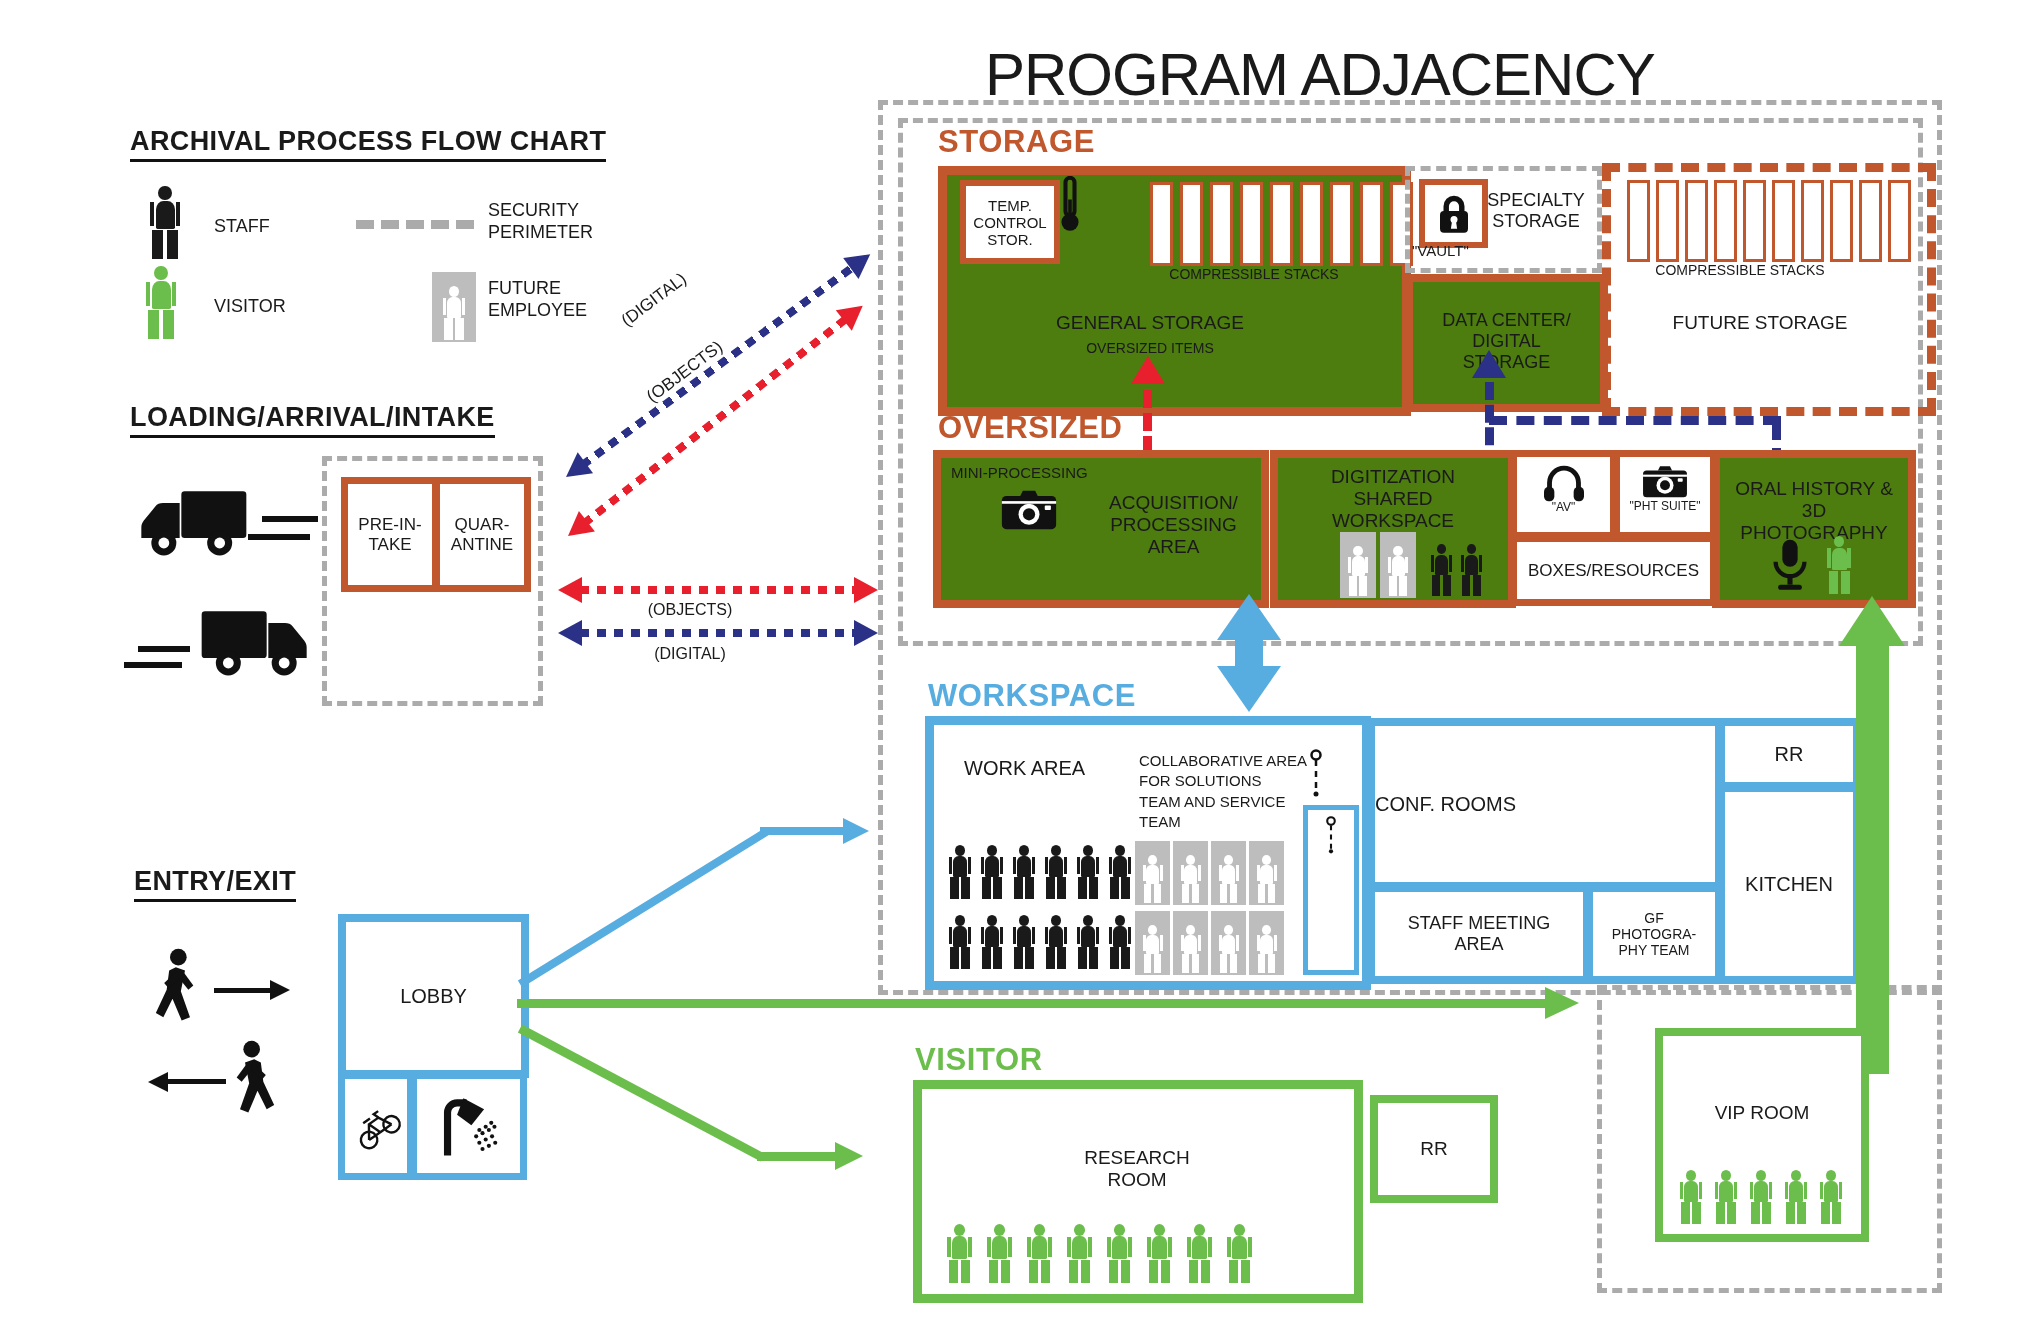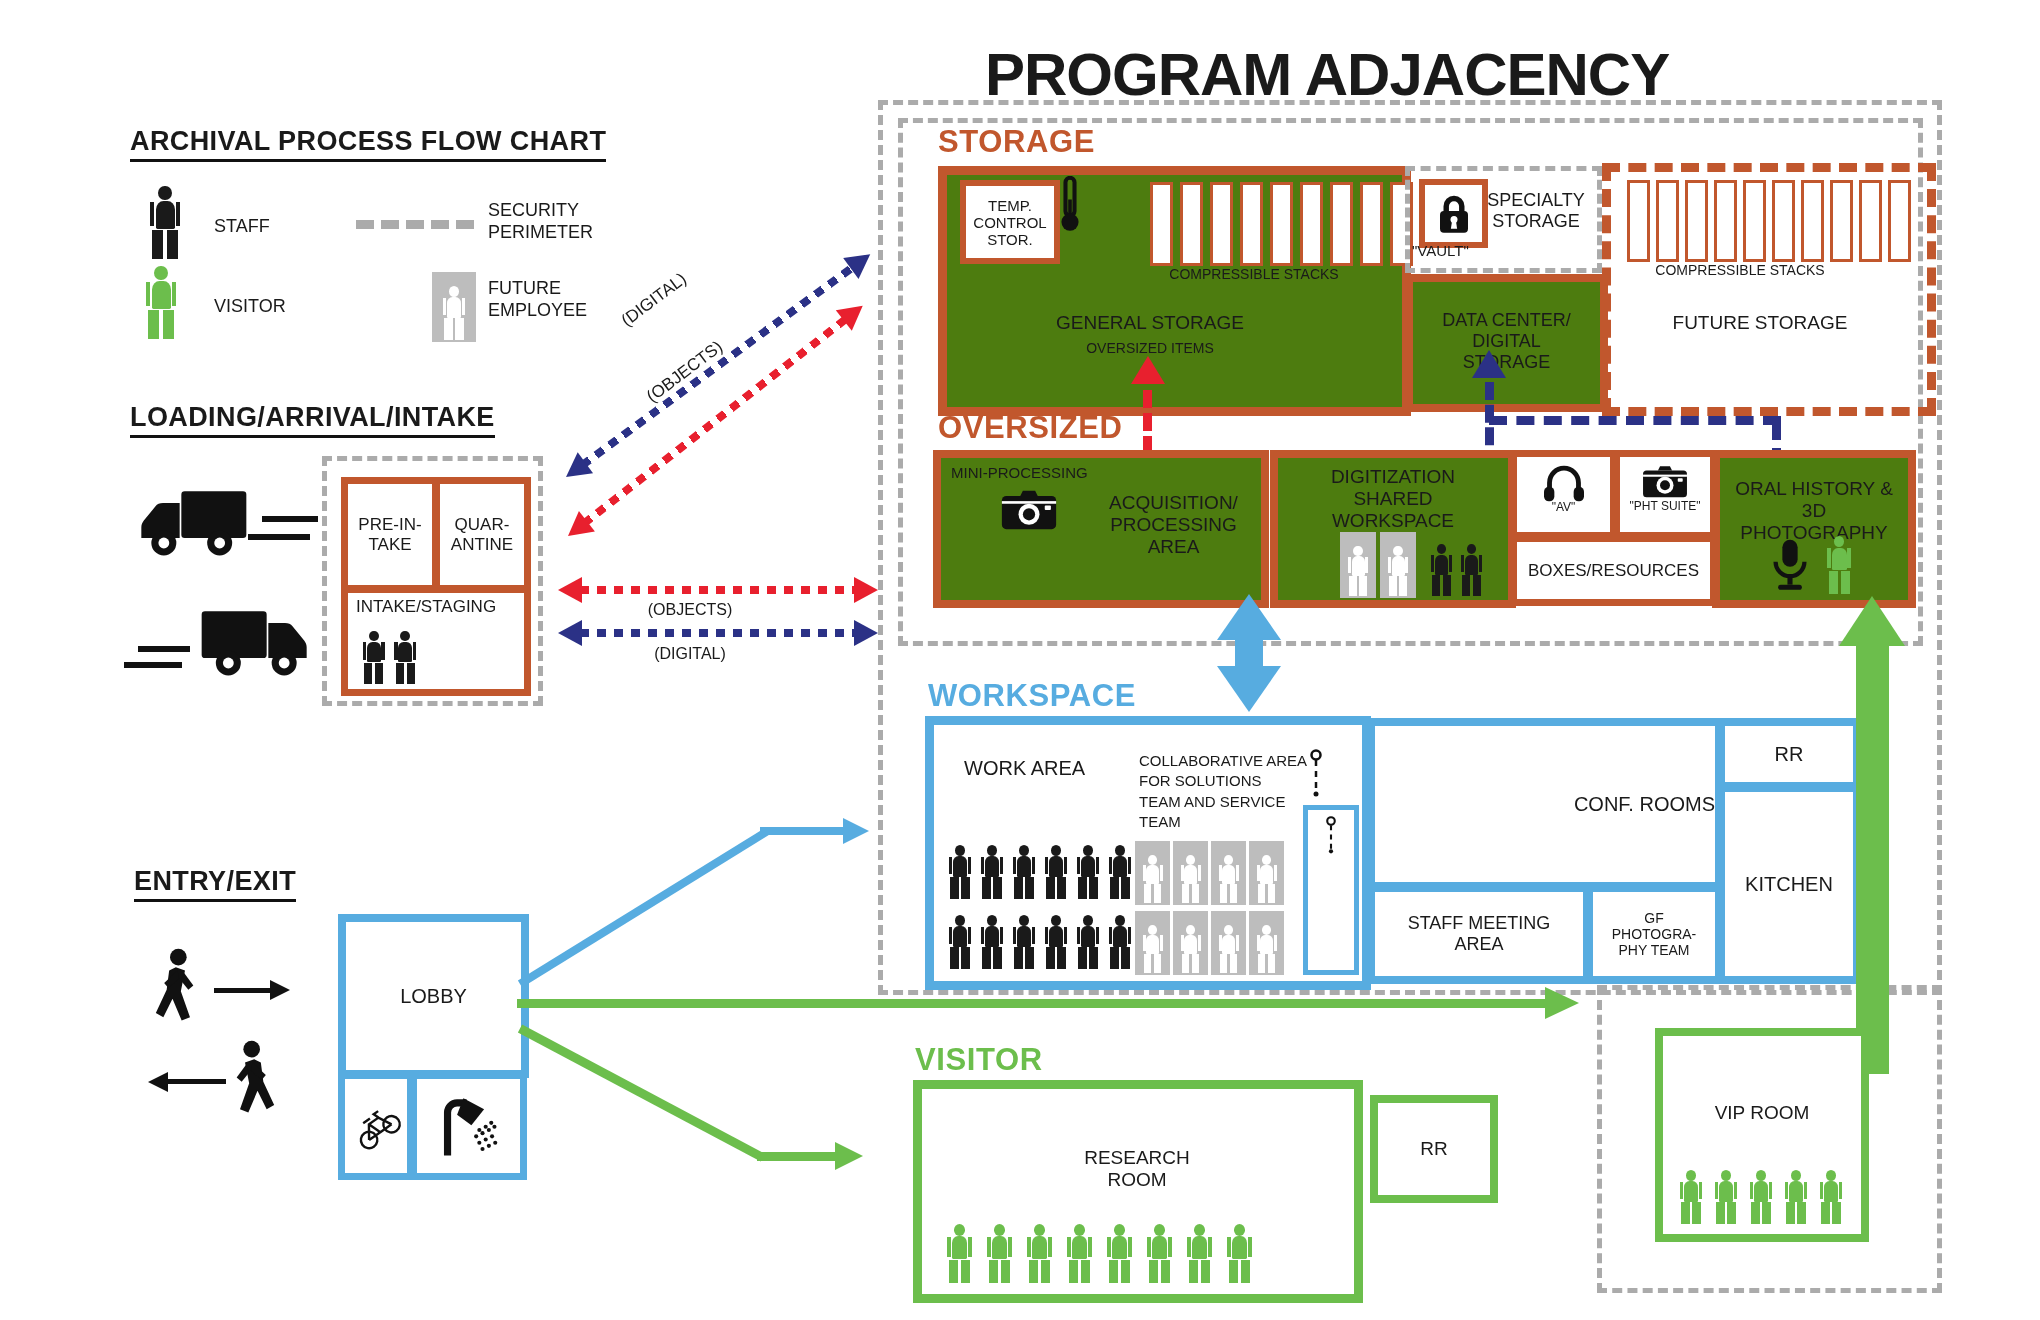--- a/index.html
+++ b/index.html
@@ -43,21 +43,21 @@
   .stacks{display:flex;gap:7px}
   .stacks i{display:block;width:17px;height:78px;border:3px solid var(--orange);background:#fff}
   .speed{height:6px;background:#111}
 </style>
 </head>
 <body>
 
 <div id="canvas">
 
   <div class="A" style="left:985px;top:40px;display:flex;align-items:baseline;gap:10px">
-    <span style="font-weight:bold;font-size:60px;letter-spacing:-1px">PROGRAM ADJACENCY</span>
+    <span style="font-weight:normal;font-size:60px;letter-spacing:-1px">PROGRAM ADJACENCY</span>
   </div>
 
   <div class="A per" style="left:878px;top:100px;width:1054px;height:885px"></div>
   <div class="A per" style="left:898px;top:118px;width:1015px;height:518px"></div>
   <div class="A per" style="left:1597px;top:985px;width:335px;height:298px"></div>
 
   <div class="A h-under" style="left:130px;top:126px">ARCHIVAL PROCESS FLOW CHART</div>
 
   <span class="A pax black" style="left:146px;top:186px;--h:76px">
       <i class="hd"></i>
@@ -117,41 +117,20 @@
   </svg>
   <div class="A speed" style="left:138px;top:646px;width:52px"></div>
   <div class="A speed" style="left:124px;top:662px;width:58px"></div>
 
   <div class="A per" style="left:322px;top:456px;width:211px;height:240px"></div>
   <div class="A ob6" style="left:341px;top:477px;width:84px;height:101px;border-width:7px;display:flex;align-items:center;justify-content:center">
     <div class="c" style="font-size:17px;width:72px">PRE-IN-TAKE</div>
   </div>
   <div class="A ob6" style="left:433px;top:477px;width:84px;height:101px;border-width:7px;display:flex;align-items:center;justify-content:center">
     <div class="c" style="font-size:17px;width:72px">QUAR-ANTINE</div>
-  </div>
-  <div class="A ob6" style="left:341px;top:586px;width:176px;height:96px;border-width:7px">
-    <div style="font-size:17px;padding:4px 0 0 8px">INTAKE/STAGING</div>
-    <div class="prow" style="position:absolute;left:12px;bottom:3px">
-      <span class="pax black" style="--h:55px">
-          <i class="hd"></i>
-          <i class="bd"></i>
-          <i class="lg">
-            <b></b>
-            <b></b>
-          </i>
-        </span>
-    <span class="pax black" style="--h:55px">
-          <i class="hd"></i>
-          <i class="bd"></i>
-          <i class="lg">
-            <b></b>
-            <b></b>
-          </i>
-        </span>
-      </div>
   </div>
 
   <div class="A" style="left:566px;top:477px;width:377px;height:0;transform:rotate(-36.2deg);transform-origin:0 50%">
     <div class="A sqline" style="--c:var(--navy);left:20px;right:20px;top:-4px"></div>
     <div class="A tri t-l" style="--c:var(--navy);left:0;top:-13px"></div>
     <div class="A tri t-r" style="--c:var(--navy);right:0;top:-13px"></div>
   </div>
   <div class="A" style="left:568px;top:536px;width:374px;height:0;transform:rotate(-38deg);transform-origin:0 50%">
     <div class="A sqline" style="--c:var(--red);left:20px;right:20px;top:-4px"></div>
     <div class="A tri t-l" style="--c:var(--red);left:0;top:-13px"></div>
@@ -544,21 +523,21 @@
             <i class="bd"></i>
             <i class="lg">
               <b></b>
               <b></b>
             </i>
           </span>
         </span>
       </div>
   </div>
 
-  <div class="A bb" style="left:1367px;top:718px;width:340px;height:156px;display:flex;align-items:center;justify-content:flex-end">
+  <div class="A bb" style="left:1367px;top:718px;width:340px;height:156px;display:flex;align-items:center;justify-content:flex-start">
     <div style="font-size:20px">CONF. ROOMS</div>
   </div>
   <div class="A bb" style="left:1717px;top:718px;width:128px;height:56px;display:flex;align-items:center;justify-content:center">
     <div style="font-size:20px">RR</div>
   </div>
   <div class="A bb" style="left:1717px;top:784px;width:128px;height:184px;display:flex;align-items:center;justify-content:center">
     <div style="font-size:20px">KITCHEN</div>
   </div>
   <div class="A bb" style="left:1585px;top:884px;width:122px;height:84px;display:flex;align-items:center;justify-content:center">
     <div class="c" style="font-size:14px;width:100px">GF PHOTOGRA-PHY TEAM</div>

